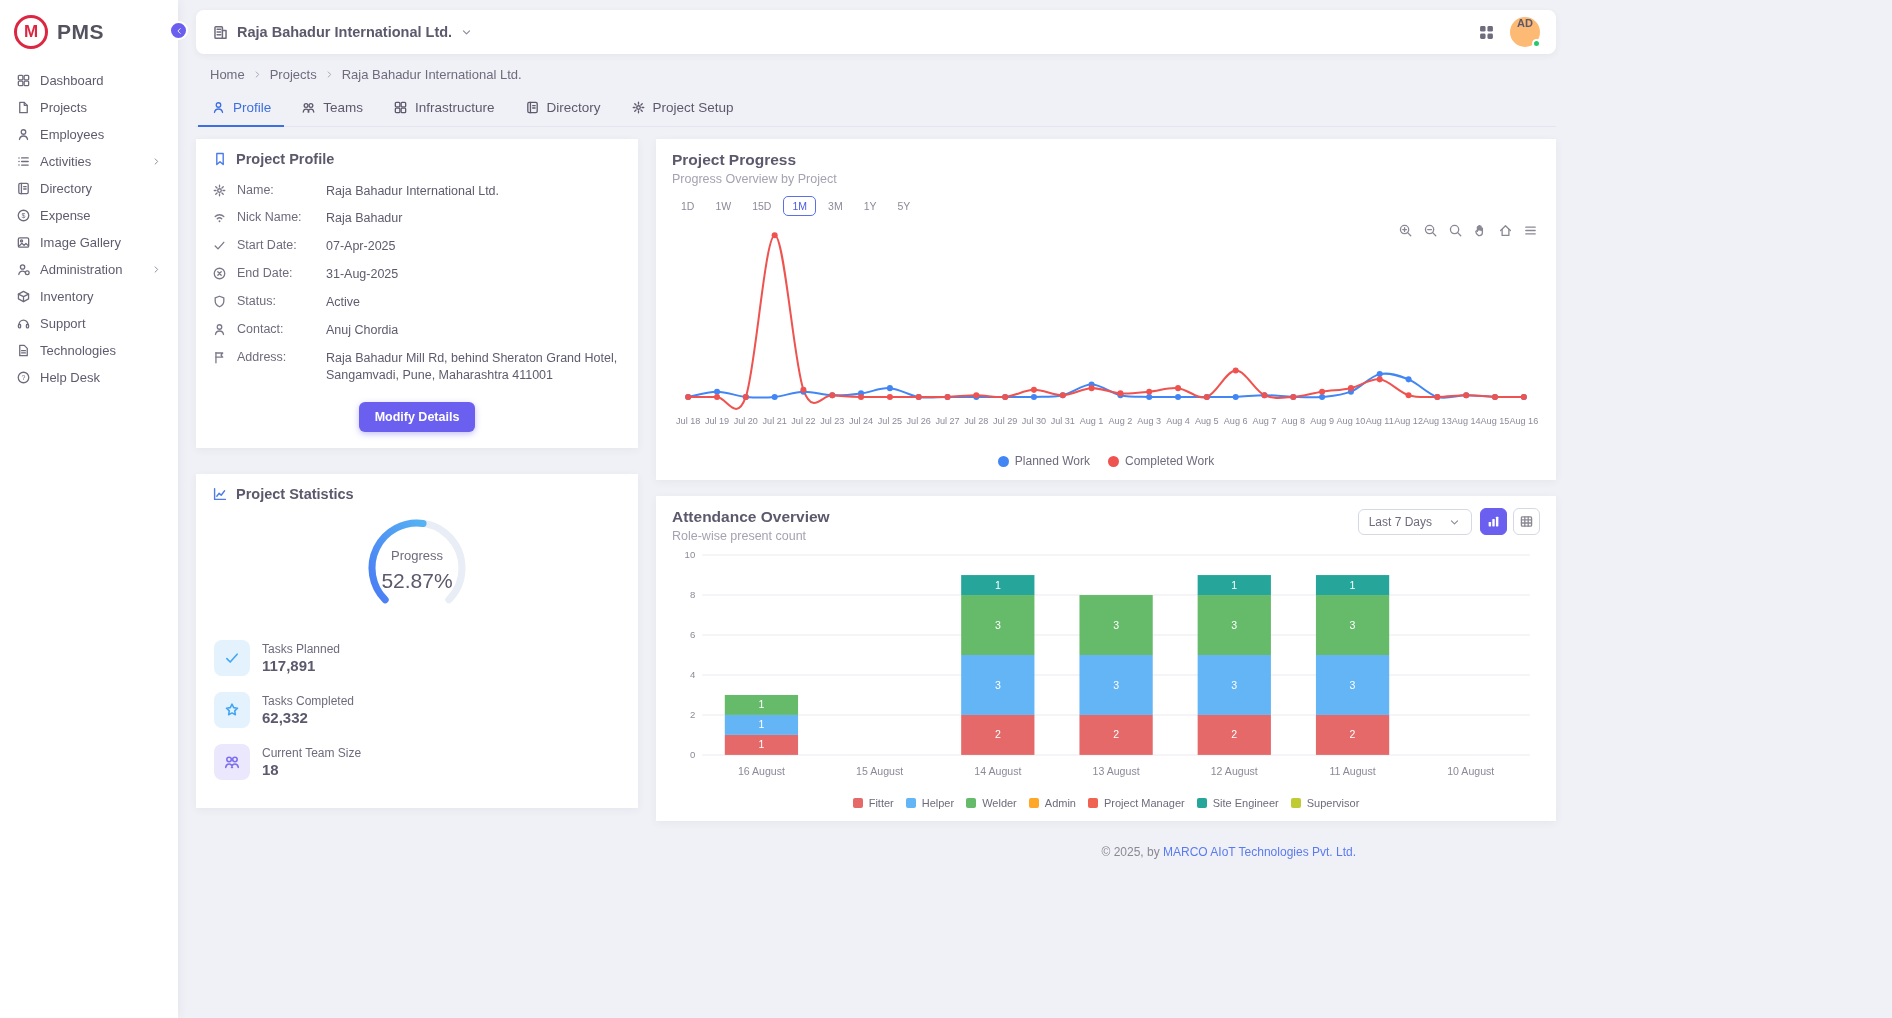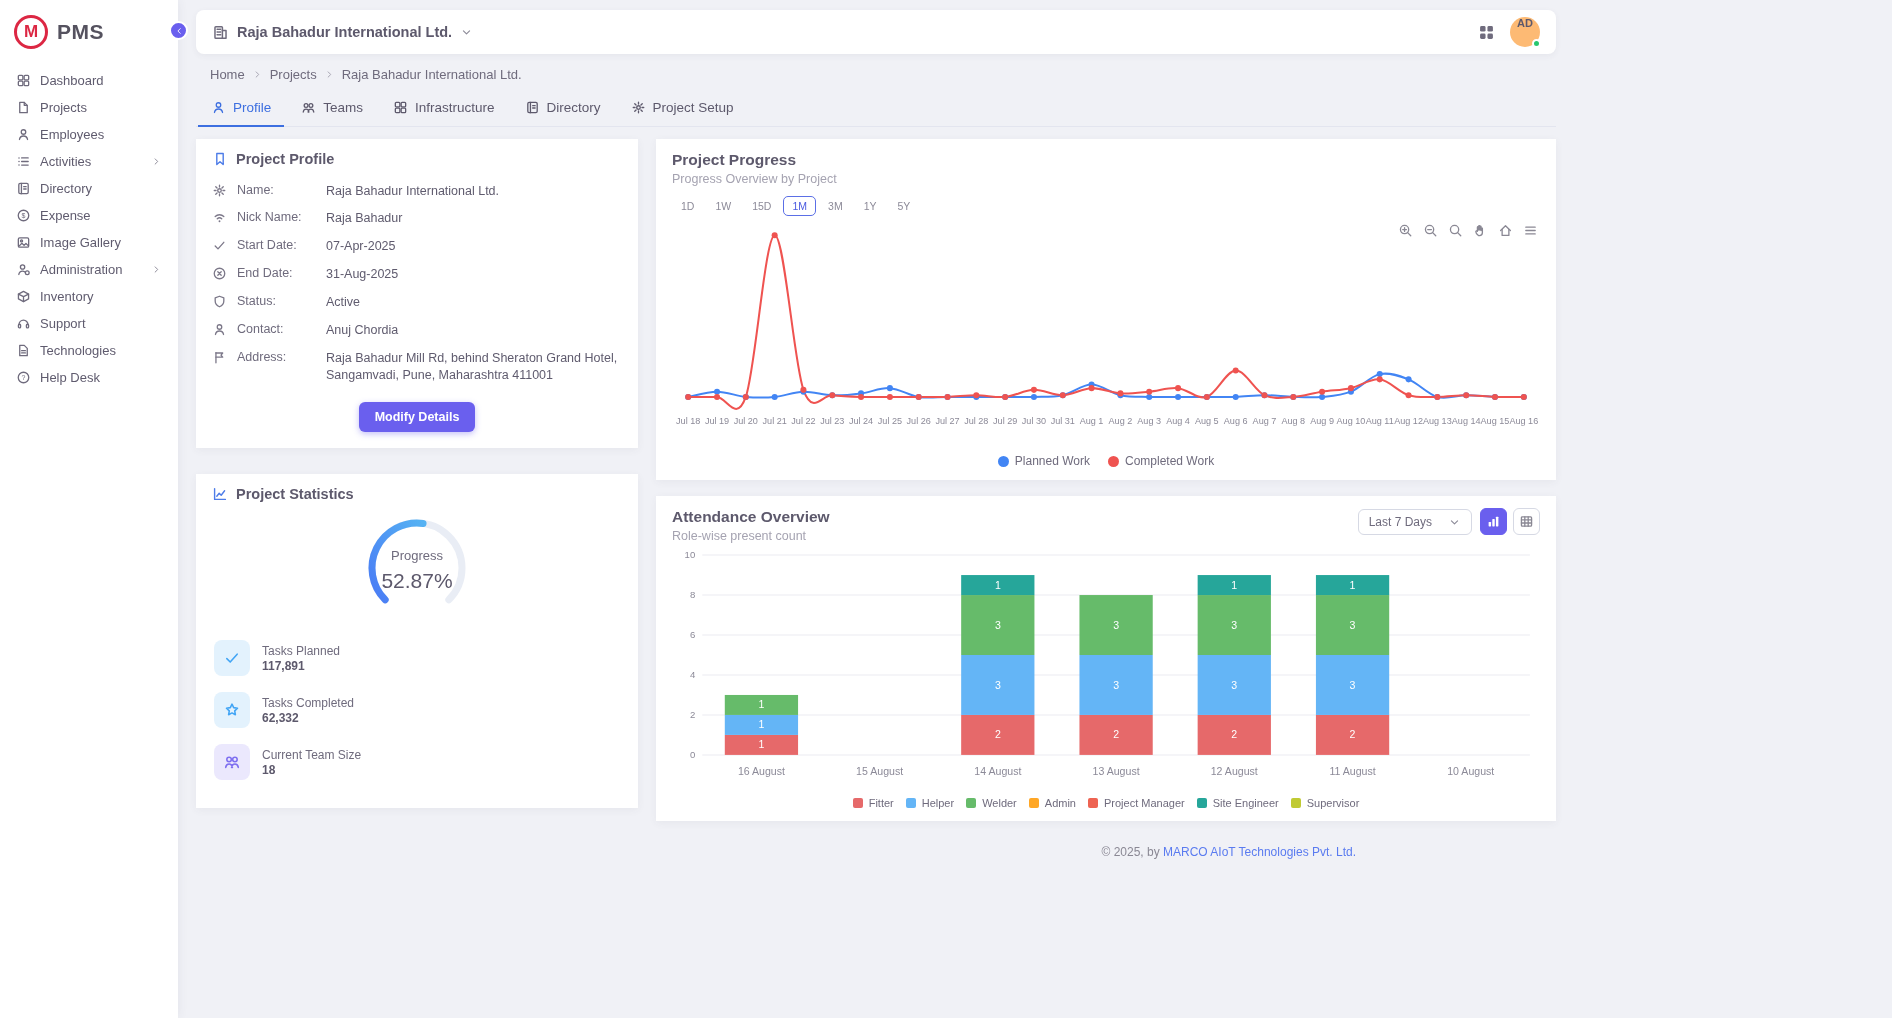--- a/index.html
+++ b/index.html
@@ -52,21 +52,21 @@
 .gauge-text{position:absolute;left:0;right:0;top:36px;text-align:center}
 .g-label{font-size:13px;color:#6f6b7d}
 .g-value{font-size:21px;color:#5d596c;margin-top:6px}
 #stats-items{margin-top:8px}
 .stat-row{display:flex;align-items:center;gap:12px;padding:8px 2px}
 .stat-ic{width:36px;height:36px;border-radius:8px;display:flex;align-items:center;justify-content:center}
 .stat-ic .ic{width:18px;height:18px}
 .tone-blue{background:#e3f2fd;color:#42a5f5}
 .tone-purple{background:#ebe8fd;color:#7e6ff0}
 .stat-label{font-size:12px;color:#6f6b7d}
-.stat-value{font-size:12px;font-weight:bold;color:#5d596c;margin-top:1px}
+.stat-value{font-size:15px;font-weight:bold;color:#5d596c;margin-top:1px}
 .progress-card{position:relative}
 .pc-title{font-size:15.5px;font-weight:bold;color:#5d596c}
 .pc-sub{font-size:12.5px;color:#a5a3b1;margin-top:3px}
 .ranges{display:flex;gap:3px;margin-top:10px}
 .range-btn{border:1px solid transparent;background:transparent;color:#8c8a98;font-size:10.5px;padding:3px 8px;border-radius:5px;cursor:pointer;font-family:inherit}
 .range-btn.active{border-color:#5b6fe6;color:#4b5be0}
 .chart-toolbar{position:absolute;right:18px;top:84px;display:flex;gap:10px;color:#8a8894}
 .tb-btn{cursor:pointer}
 .tb-btn .ic{width:15px;height:15px}
 #line-chart{margin-top:4px}

